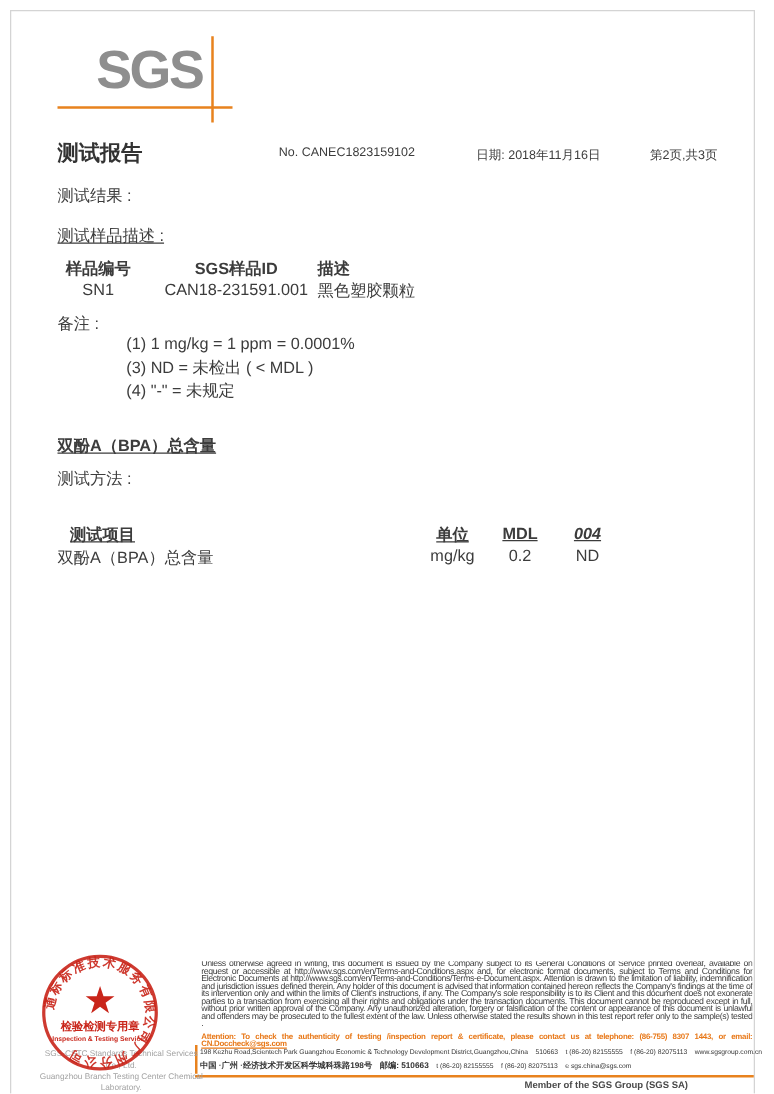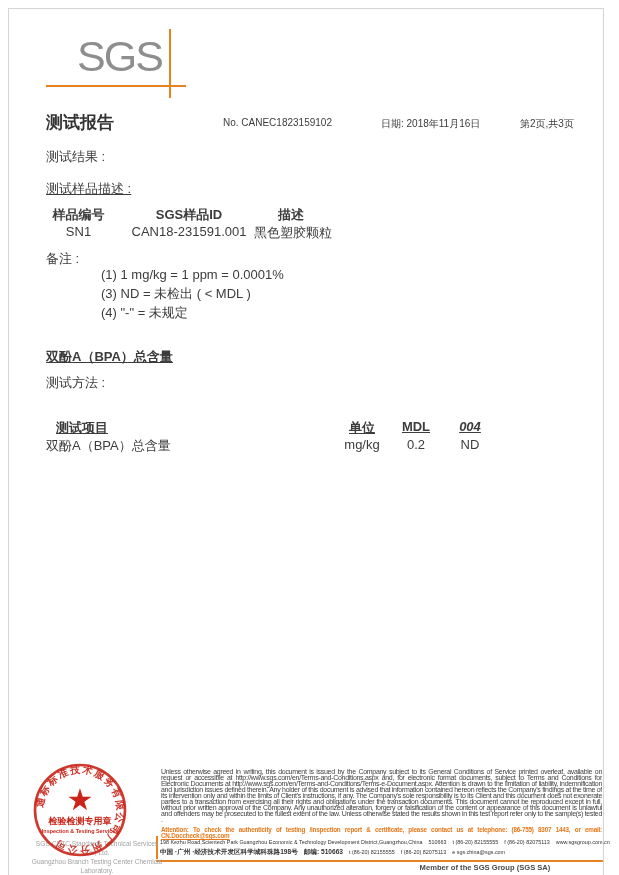--- a/index.html
+++ b/index.html
@@ -7,21 +7,21 @@
   .page { position:relative; width:619px; height:875px; background:#fff; overflow:hidden; }
   .sheet { position:absolute; left:8px; top:8px; width:596px; height:867px;
            background:#fff; border:1px solid #d4d4d4; border-bottom:none; }
   .abs { position:absolute; }
   .txt { color:#3c3c3c; font-size:13px; white-space:nowrap; }
   .bold { font-weight:bold; }
   .ul { text-decoration:underline; }
   .center { text-align:center; }
 
   
-  .logo-text { left:68px; top:26px; font-size:43px; font-weight:normal; color:#8e8e8e;
+  .logo-text { left:68px; top:26px; font-size:43px; font-weight:bold; color:#8e8e8e;
                letter-spacing:-2px; line-height:1; }
   .logo-hline { left:37px; top:76px; width:140px; height:2px; background:#e8821e; }
   .logo-vline { left:160px; top:20px; width:2px; height:69px; background:#e8821e; }
 
   
   .title { left:37px; top:102px; font-size:17px; font-weight:bold; color:#333; }
   .hmeta { font-size:10px; color:#3c3c3c; }
 
   
   .notes { left:92px; top:256px; line-height:19px; }
@@ -60,21 +60,21 @@
     <div class="abs title">测试报告</div>
     <div class="abs hmeta" style="left:214px; top:108px;">No. CANEC1823159102</div>
     <div class="abs hmeta" style="left:372px; top:108px;">日期: 2018年11月16日</div>
     <div class="abs hmeta" style="left:511px; top:108px;">第2页,共3页</div>
 
     <div class="abs txt" style="left:37px; top:139px;">测试结果 :</div>
     <div class="abs txt ul" style="left:37px; top:171px;">测试样品描述 :</div>
 
     <div class="abs txt bold center" style="left:32px; top:197px; width:75px;">样品编号</div>
     <div class="abs txt bold center" style="left:115px; top:197px; width:130px;">SGS样品ID</div>
-    <div class="abs txt bold" style="left:245px; top:197px; width:120px;margin-left:24px;">描述</div>
+    <div class="abs txt bold" style="left:245px; top:197px; width:120px;">描述</div>
     <div class="abs txt center" style="left:32px; top:215px; width:75px;">SN1</div>
     <div class="abs txt center" style="left:115px; top:215px; width:130px;">CAN18-231591.001</div>
     <div class="abs txt" style="left:245px; top:215px; width:120px;">黑色塑胶颗粒</div>
 
     <div class="abs txt" style="left:37px; top:241px;">备注 :</div>
     <div class="abs txt notes">
       <div>(1) 1 mg/kg = 1 ppm = 0.0001%</div>
       <div>(3) ND = 未检出 ( &lt; MDL )</div>
       <div>(4) "-" = 未规定</div>
     </div>

